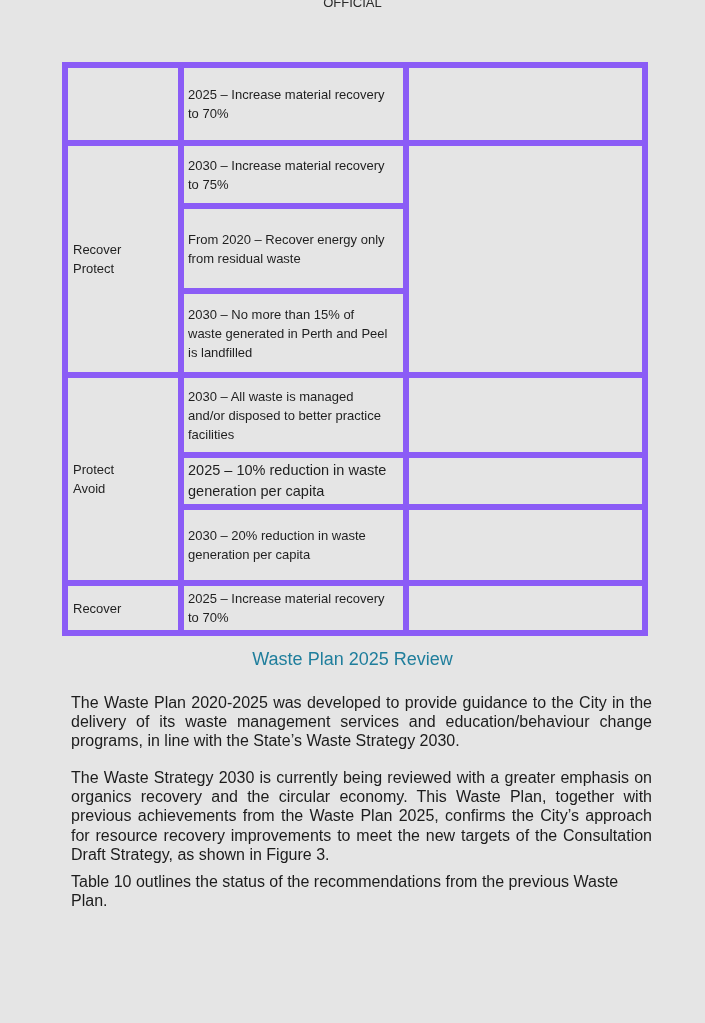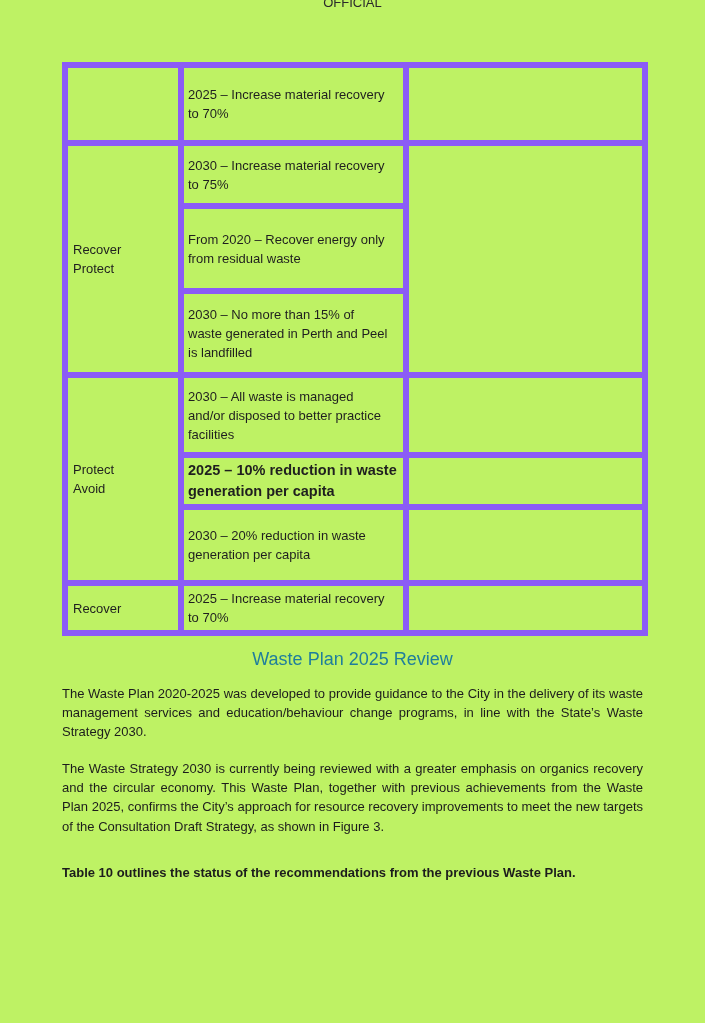--- a/index.html
+++ b/index.html
@@ -4,21 +4,21 @@
 <style>
   html, body {
     margin: 0;
     padding: 0;
     background: #ffffff;
   }
   .page {
     position: relative;
     width: 705px;
     height: 1023px;
-    background: #bef264;
+    background: #e5e5e5;
     overflow: hidden;
     font-family: "Liberation Sans", "DejaVu Sans", sans-serif;
     color: #1f1f1f;
   }
   .banner {
     position: absolute;
     top: -5px;
     left: 0;
     width: 705px;
     text-align: center;
@@ -47,48 +47,48 @@
   }
   table.targets td.target-large {
     font-size: 14.5px;
     line-height: 21px;
   }
   tr.r1 { height: 78px; }
   tr.r2 { height: 63px; }
   tr.r3 { height: 85px; }
   tr.r4 { height: 84px; }
   tr.r5 { height: 80px; }
-  tr.r6 { height: 42px; font-weight: bold; }
+  tr.r6 { height: 42px; }
   tr.r7 { height: 76px; }
   tr.r8 { height: 50px; }
   .section-heading {
     position: absolute;
     top: 648px;
     left: 62px;
     width: 581px;
     margin: 0;
     font-size: 18px;
     font-weight: 400;
     color: #1f7e9c;
     line-height: 22px;
     text-align: center;
   }
   .body-par {
     position: absolute;
     left: 62px;
     width: 581px;
-    margin: 0;
-    font-size: 13px;
+    margin: 9px;
+    font-size: 16px;
     line-height: 19.2px;
     color: #1c1c1c;
   }
   .justified { text-align: justify; }
   .p1 { top: 684px; }
   .p2 { top: 759px; }
-  .p3 { top: 863px; font-weight: bold; }
+  .p3 { top: 863px; }
 </style>
 </head>
 <body>
 
 <div class="page">
 
   <div class="banner">OFFICIAL</div>
 
   <table class="targets">
     <colgroup>

